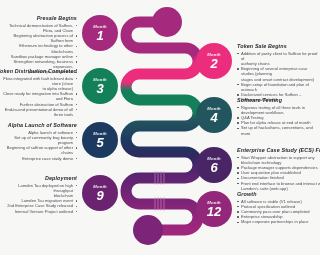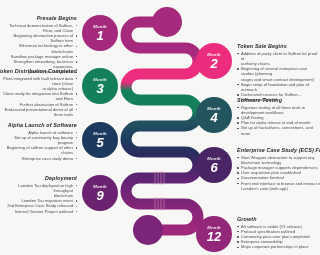--- a/index.html
+++ b/index.html
@@ -231,21 +231,21 @@
         <li>2nd Enterprise Case Study released</li>
         <li>Internal Venture Project outlined</li>
       </ul>
     </div>
     <div class="badge" style="background:#6b2371;">
       <span class="lbl">Month</span>
       <span class="num">9</span>
     </div>
   </div>
 
-  <div class="milestone right" style="left:196px;top:216px;width:122px;">
+  <div class="milestone right" style="left:196px;top:191px;width:122px;">
     <div class="badge" style="background:#93277a;">
       <span class="lbl">Month</span>
       <span class="num">12</span>
     </div>
     <div class="txt">
       <div class="m-title">Growth</div>
       <ul class="bullets">
         <li>All software is stable (V1 release)</li>
         <li>Protocol specification outlined</li>
         <li>Community pass over plan completed</li>

